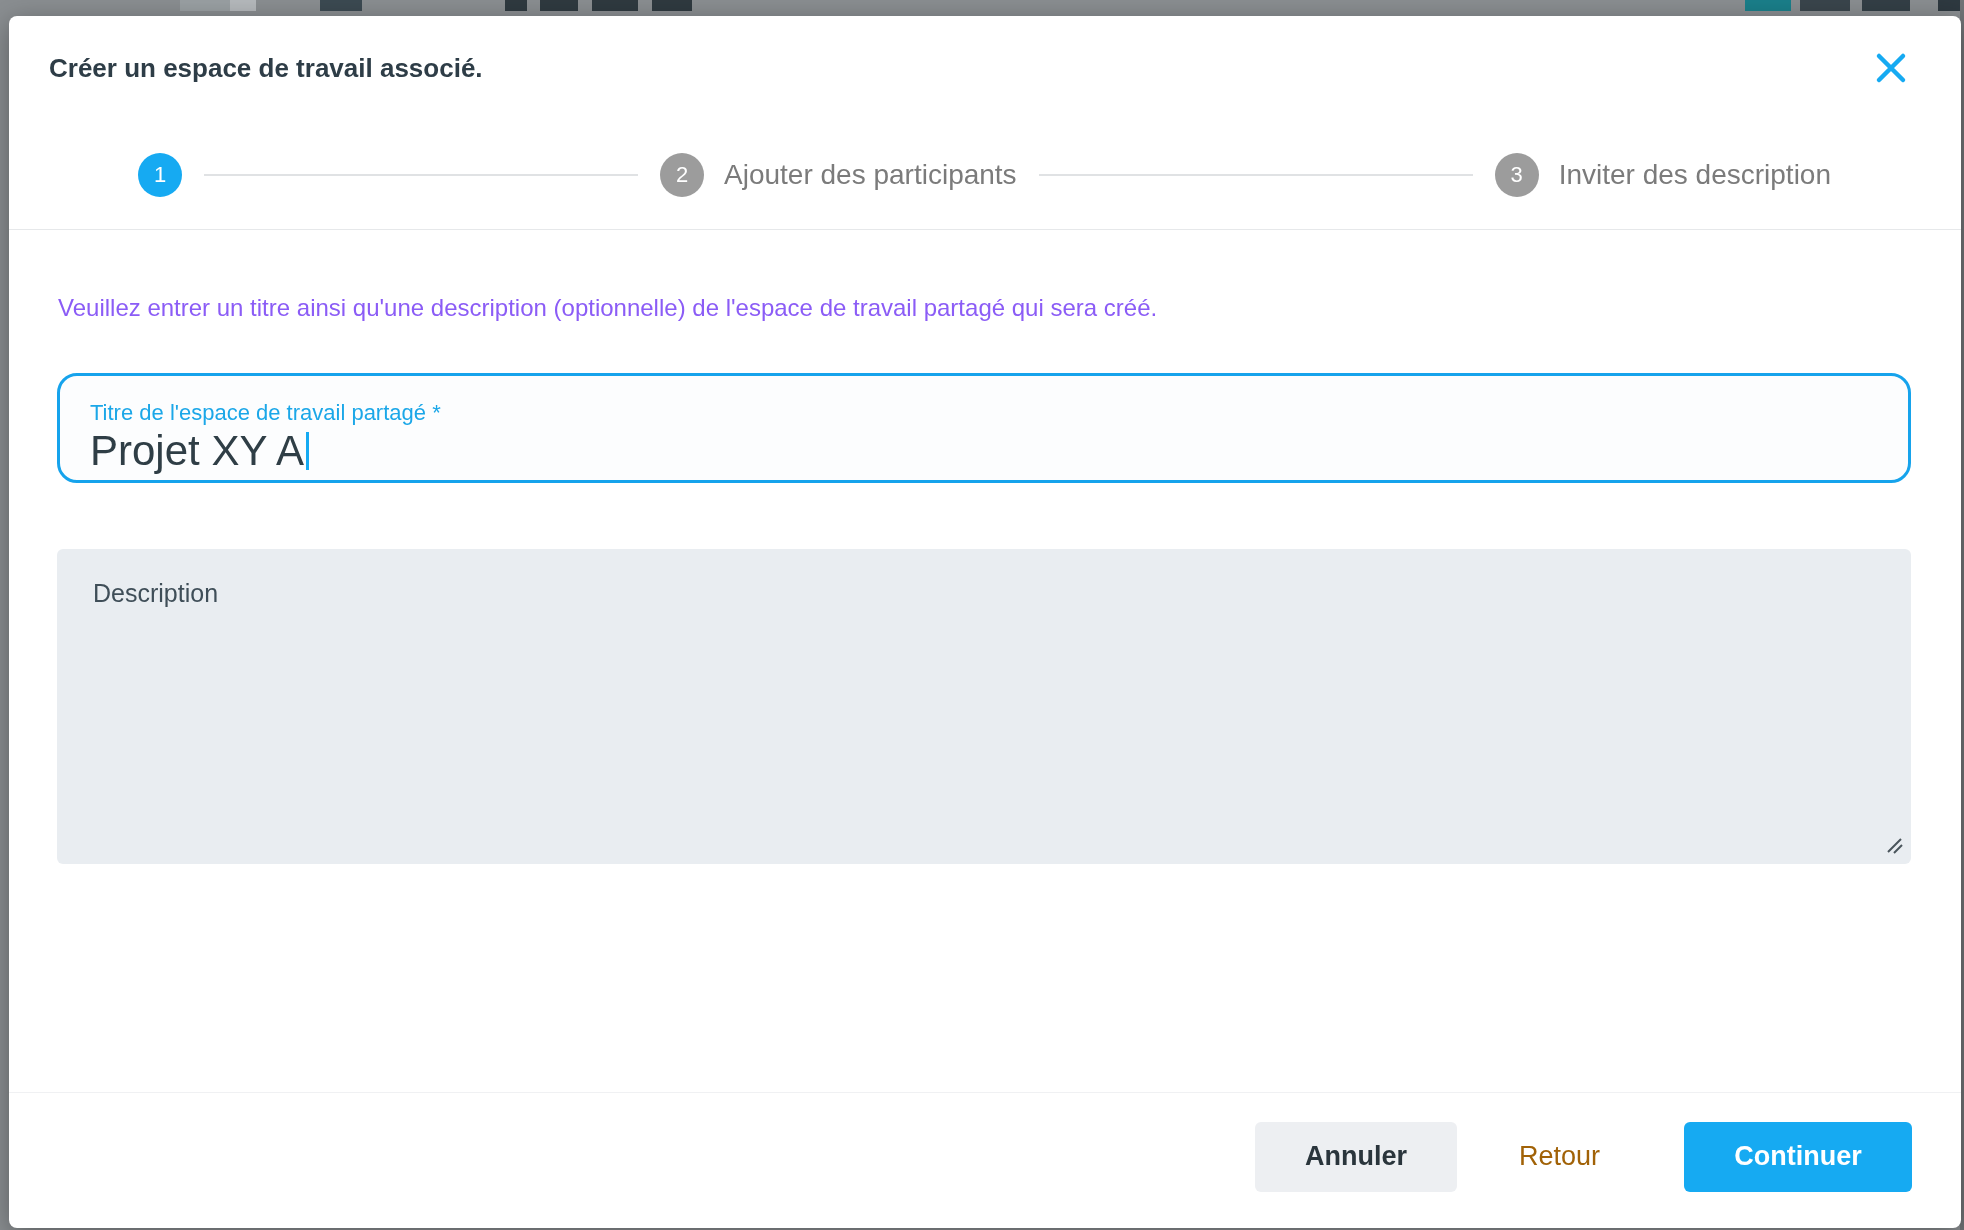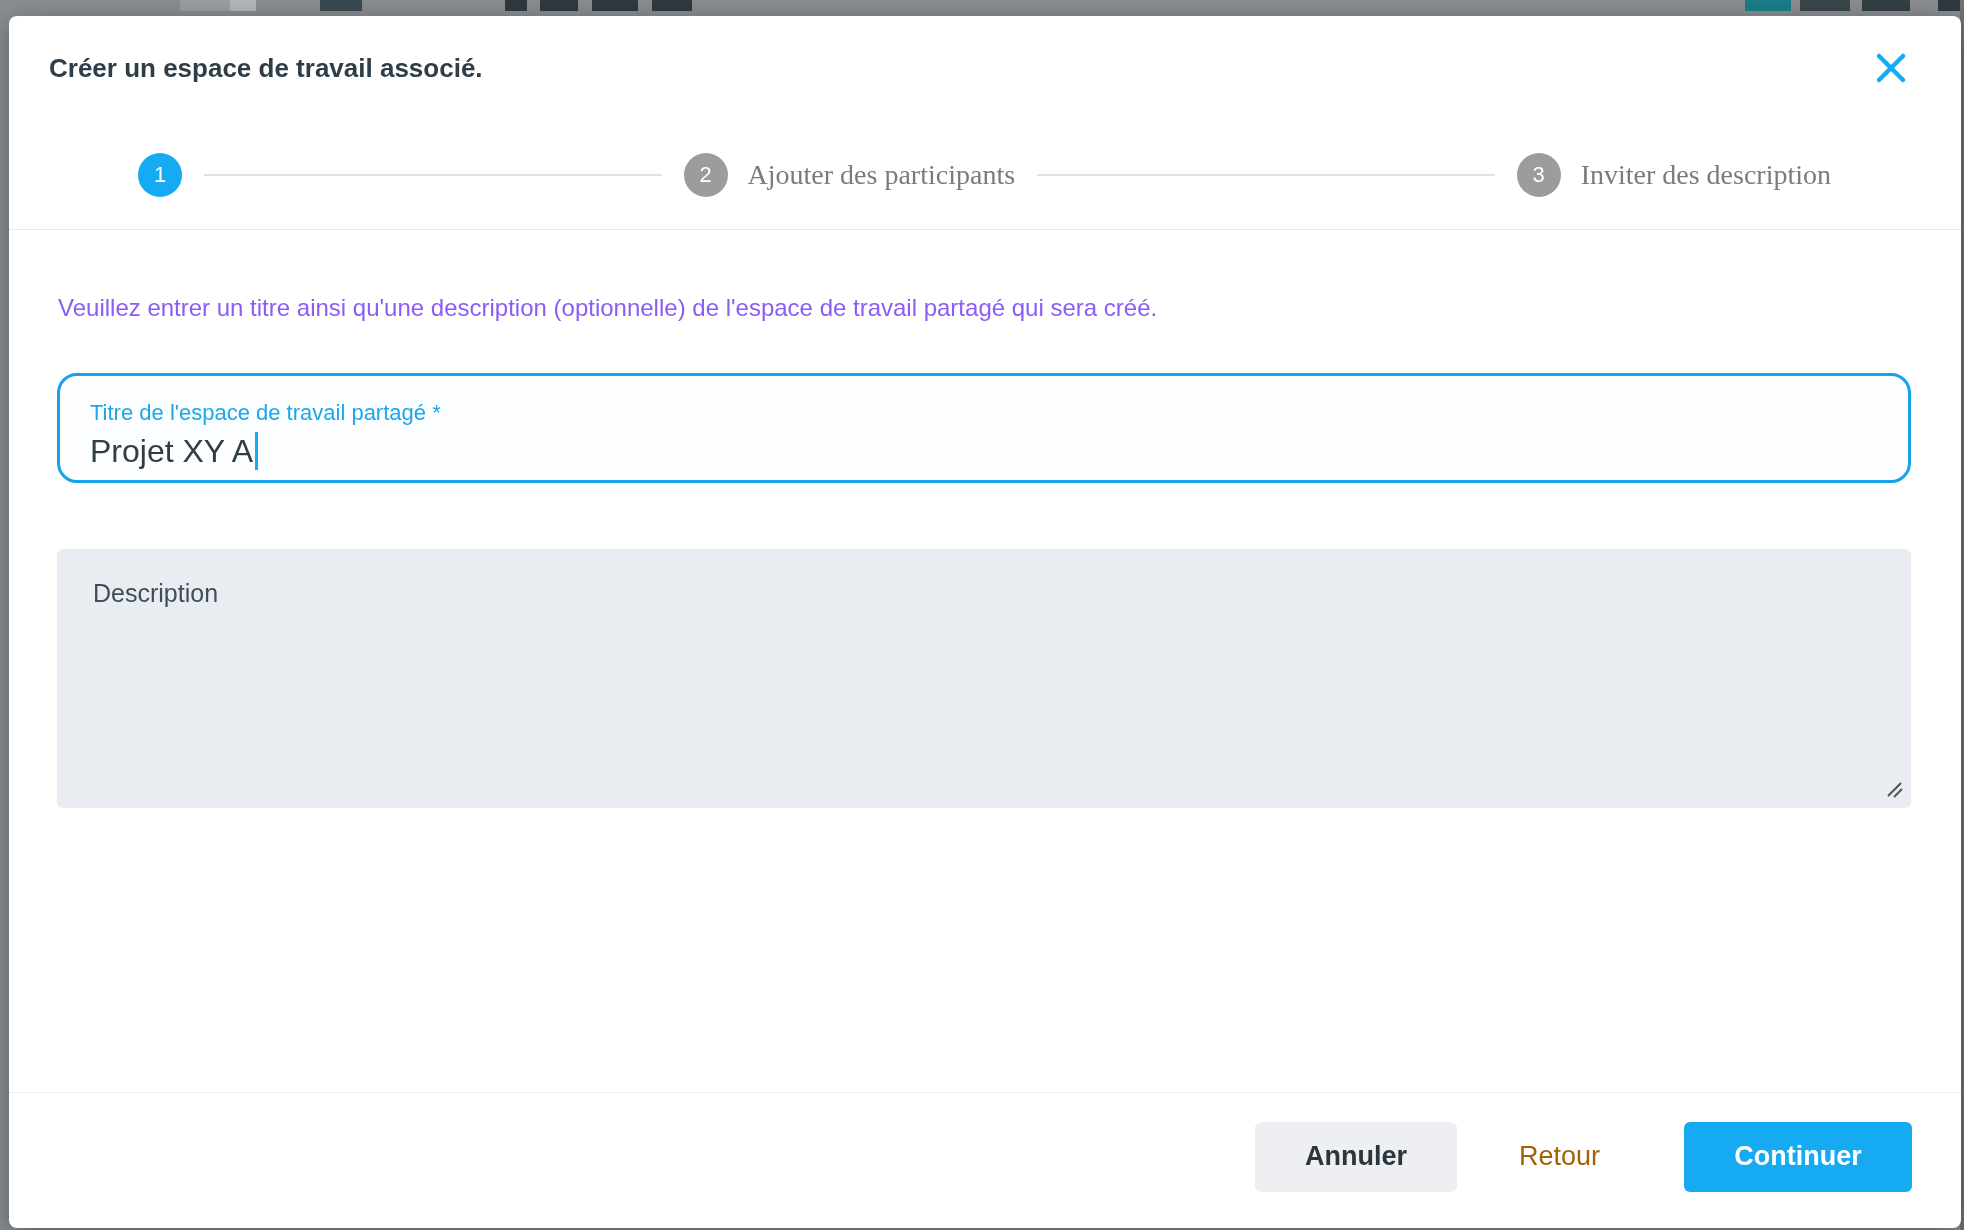--- a/index.html
+++ b/index.html
@@ -56,21 +56,21 @@
     border-radius: 50%;
     display: flex; align-items: center; justify-content: center;
     font-size: 22px;
     color: #ffffff;
     flex-shrink: 0;
   }
   .step.active .step-circle { background: #16aaf2; }
   .step.inactive .step-circle { background: #9c9c9c; }
   .step-label { margin-left: 20px; font-size: 28px; }
   .step.active .step-label { color: #20262a; }
-  .step.inactive .step-label { color: #7b7b7b; font-family: Liberation Serif, serif; }
+  .step.inactive .step-label { color: #7b7b7b; }
   .step-connector {
     flex: 1 1 auto;
     height: 2px;
     background: #e0e2e4;
     margin: 0 22px;
   }
 
   .header-divider {
     margin-top: 32px;
     border: none;
@@ -106,37 +106,37 @@
     font-size: 22px;
     color: #1ba7e8;
     line-height: 26px;
   }
   .text-field-valuerow {
     display: flex;
     align-items: center;
     margin-top: 6px;
   }
   .text-field-value {
-    font-size: 32px;
+    font-size: 42px;
     font-weight: 500;
     color: #2f3e46;
     line-height: 38px;
     white-space: pre;
   }
   .caret {
     width: 3px; height: 38px;
     background: #16aaf2;
     margin-left: 2px;
   }
 
   .textarea-wrap { position: relative; margin-top: 66px; margin-left: 8px; }
   textarea.description {
     display: block;
     width: 100%;
-    height: 259px;
+    height: 315px;
     background: #e9edf1;
     border: none;
     border-radius: 6px;
     resize: none;
     padding: 30px 36px;
     font-family: "Liberation Sans", sans-serif;
     font-size: 25px;
     color: #2f3e46;
     outline: none;
   }

